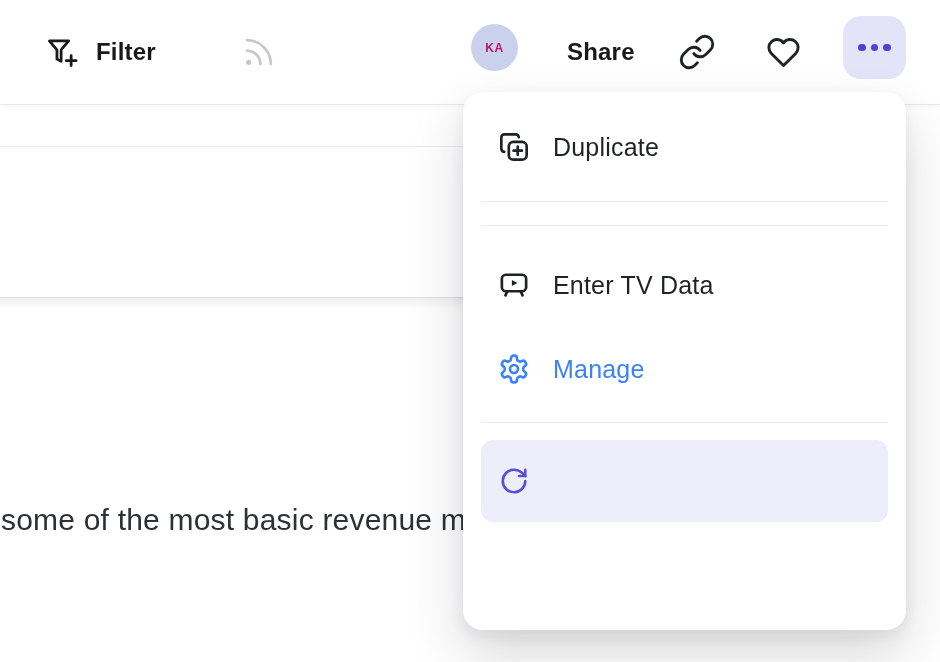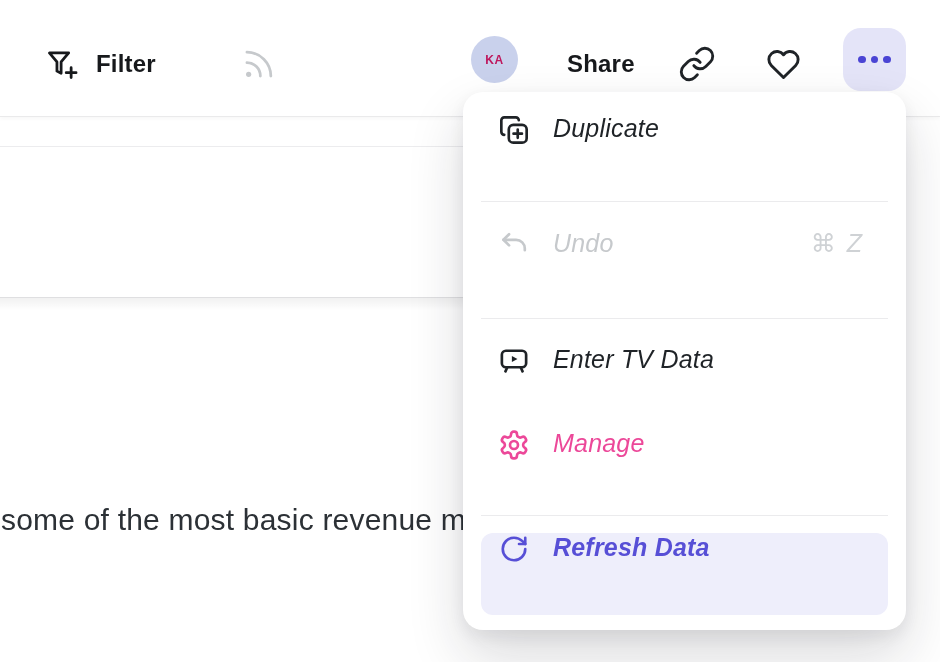--- a/index.html
+++ b/index.html
@@ -2,21 +2,21 @@
 <html><head>
 <meta charset="utf-8">
 <style>
   html,body{margin:0;padding:0;background:#fff;}
   .stage{
     position:relative;width:940px;height:662px;overflow:hidden;background:#fff;
     font-family:"Liberation Sans","DejaVu Sans",sans-serif;color:#1f2327;
   }
   
   .toolbar{
-    position:absolute;left:0;top:12px;width:940px;height:104px;background:#fff;
+    position:absolute;left:0;top:0;width:940px;height:104px;background:#fff;
     border-bottom:1px solid #eaeaeb;box-shadow:0 2px 4px rgba(0,0,0,.03);z-index:2;
   }
   .tb{position:absolute;top:0;height:104px;display:flex;align-items:center;gap:15px;cursor:pointer;}
   .tb-label{font-size:24px;font-weight:700;letter-spacing:.2px;color:#17191c;}
   .tb-icon{display:flex;align-items:center;justify-content:center;}
   .tb-icon svg{display:block;}
   .filter-btn{left:44px;}
   .subscribe-btn{left:240px;color:#c6c9cc;}
   .subscribe-btn .tb-label{color:#c6c9cc;}
   .avatar{
@@ -43,34 +43,34 @@
     font-size:30px;font-weight:400;color:#2c3136;white-space:nowrap;letter-spacing:.2px;
   }
   
   .menu{
     position:absolute;left:463px;top:92px;width:443px;height:538px;box-sizing:border-box;
     background:#fff;border-radius:20px;z-index:3;
     box-shadow:0 26px 55px rgba(25,27,38,.16),0 6px 16px rgba(25,27,38,.07);
     padding:22px 18px 15px;display:flex;flex-direction:column;
   }
   .menu-item{
-    display:flex;height:66px;flex:0 0 auto;
-    padding:0 24px 0 17px;border-radius:12px;cursor:pointer;font-style:italic;
+    display:flex;align-items:center;height:66px;flex:0 0 auto;
+    padding:0 24px 0 17px;border-radius:12px;cursor:pointer;
   }
   .mi-icon{width:32px;height:32px;margin-right:23px;display:flex;align-items:center;justify-content:center;flex:0 0 32px;}
   .mi-icon svg{display:block;}
   .mi-label{font-size:25px;font-weight:500;letter-spacing:.2px;}
   .mi-shortcut{margin-left:auto;font-size:25px;font-weight:400;color:#cfd2d5;letter-spacing:2px;}
   .menu-divider{height:1px;background:#ebebed;flex:0 0 auto;}
   .mi-duplicate{color:#1f2327;}
   .div-1{margin-top:21px;}
   .mi-undo{margin-top:27px;color:#c6c9cc;cursor:default;}
   .div-2{margin-top:23px;}
   .mi-tv{margin-top:26px;color:#1f2327;}
-  .mi-manage{margin-top:18px;color:#ec4899;}
+  .mi-manage{margin-top:18px;color:#3b82f6;}
   .div-3{margin-top:20px;}
   .mi-refresh{margin-top:17px;height:82px;background:#eeeefb;color:#574fd6;}
   .mi-refresh .mi-label{font-weight:600;}
 </style>
 </head>
 <body>
 
 <div class="stage">
 
   <div class="bg-line l1"></div>
@@ -140,30 +140,20 @@
           <path d="M4.7 15.6c-1.2 0-2.2-1-2.2-2.2V4.7c0-1.2 1-2.2 2.2-2.2h8.7c1.2 0 2.2 1 2.2 2.2"></path>
           <rect x="8.1" y="8.1" width="13.4" height="13.4" rx="3.4"></rect>
           <path d="M14.8 11.6v6.3M11.65 14.75h6.3"></path>
         </svg>
       </span>
       <span class="mi-label">Duplicate</span>
     </div>
 
     <div class="menu-divider div-1"></div>
 
-    <div class="menu-item mi-undo">
-      <span class="mi-icon">
-        <svg width="32" height="32" viewBox="0 0 24 24" fill="none" stroke="currentColor" stroke-width="2" stroke-linecap="round" stroke-linejoin="round">
-          <path d="M8.3 3.9 4.1 8.1l4.2 4.2"></path>
-          <path d="M4.1 8.1h9.5a6.5 6.5 0 0 1 6.5 6.5v1.3"></path>
-        </svg>
-      </span>
-      <span class="mi-label">Undo</span>
-      <span class="mi-shortcut">⌘ Z</span>
-    </div>
 
     <div class="menu-divider div-2"></div>
 
     <div class="menu-item mi-tv">
       <span class="mi-icon">
         <svg width="32" height="32" viewBox="0 0 24 24" fill="none" stroke="currentColor" stroke-width="2" stroke-linecap="round" stroke-linejoin="round">
           <rect x="2.9" y="4.3" width="18.2" height="12.4" rx="3"></rect>
           <path d="M10.4 8.2v4.6l4.2-2.3z" fill="currentColor" stroke="none"></path>
           <path d="M6.9 16.9 5.6 19.8M17.1 16.9l1.3 2.9"></path>
         </svg>
@@ -183,18 +173,17 @@
 
     <div class="menu-divider div-3"></div>
 
     <div class="menu-item mi-refresh">
       <span class="mi-icon">
         <svg width="30" height="30" viewBox="0 0 24 24" fill="none" stroke="currentColor" stroke-width="2.1" stroke-linecap="round" stroke-linejoin="round">
           <path d="M21 12a9 9 0 1 1-9-9c2.52 0 4.93 1 6.74 2.74L21 8"></path>
           <path d="M21 3v5h-5"></path>
         </svg>
       </span>
-      <span class="mi-label">Refresh Data</span>
     </div>
 
   </div>
 
 </div>
 
 </body></html>

